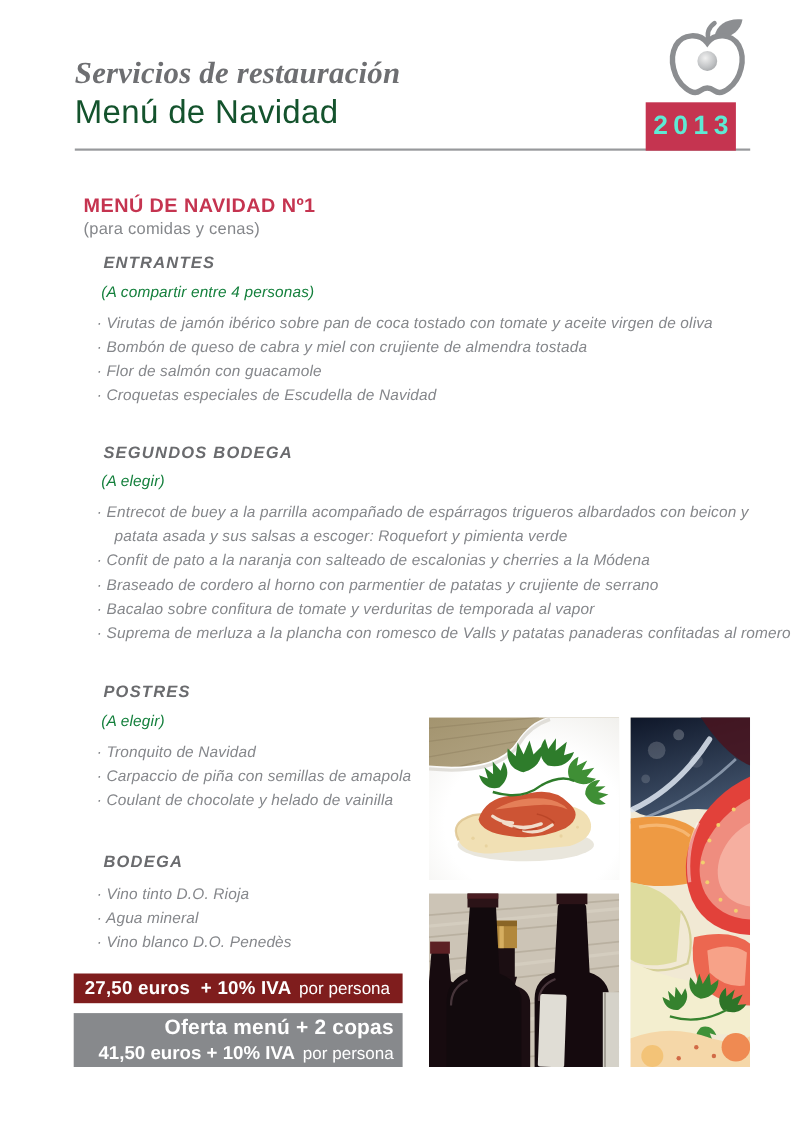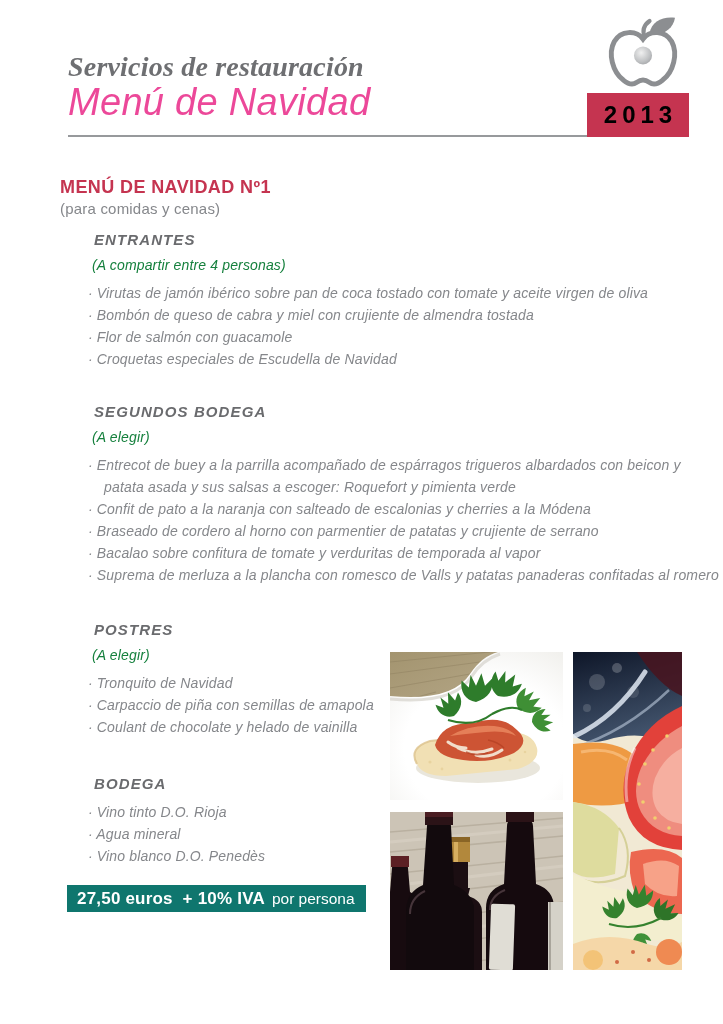--- a/index.html
+++ b/index.html
@@ -4,49 +4,49 @@
 <style>
   html,body{margin:0;padding:0;background:#ffffff;}
   .page{
     position:relative;width:723px;height:1024px;background:#fff;overflow:hidden;
     font-family:"Liberation Sans","DejaVu Sans",sans-serif;color:#85878b;
   }
   
   .logo{position:absolute;left:602px;top:14px;width:82px;height:78px;}
   .title-block{position:absolute;left:68px;top:50px;}
   .title1{font-size:28px;font-weight:bold;font-style:italic;color:#6e6f72;line-height:34px;letter-spacing:.2px;font-family:Liberation Serif, serif;}
-  .title2{font-size:38px;font-style:italic;color:#ec4899;line-height:37px;letter-spacing:.3px;}
+  .title2{font-size:30px;color:#14532d;line-height:37px;letter-spacing:.3px;}
   .rule{position:absolute;left:68px;top:135px;width:614px;height:2px;background:#97999c;}
   .year-badge{
-    position:absolute;left:587px;top:93px;width:102px;height:44px;background:#c53450;
-    color:#000000;font-size:24px;font-weight:bold;letter-spacing:5px;
+    position:absolute;left:587px;top:93px;width:82px;height:44px;background:#c53450;
+    color:#5eead4;font-size:24px;font-weight:bold;letter-spacing:5px;
     display:flex;align-items:center;justify-content:center;padding-left:5px;box-sizing:border-box;
   }
   
-  .menu-head{position:absolute;left:60px;top:176px;}
+  .menu-head{position:absolute;left:76px;top:176px;}
   .menu-title{font-size:18px;font-weight:bold;color:#c53450;letter-spacing:.4px;line-height:22px;margin:0;}
   .menu-subtitle{font-size:15px;color:#85878b;line-height:18px;margin-top:2px;letter-spacing:.2px;}
   
   .sec{position:absolute;left:88px;width:653px;font-style:italic;}
   .sec-h{font-size:15px;font-weight:bold;color:#6a6b6e;letter-spacing:1.1px;line-height:18px;margin:0 0 0 6px;}
   .sec-note{font-size:14px;color:#15803d;line-height:17px;margin:8px 0 0 4px;letter-spacing:.15px;}
   .items{margin-top:8px;}
   .item{
     font-size:14px;color:#85878b;line-height:22px;letter-spacing:.15px;
     white-space:pre-wrap;padding-left:8px;text-indent:-8px;
   }
   
   .photo{position:absolute;overflow:hidden;}
   .photo svg{display:block;}
   #photo-tapa{left:390px;top:652px;width:173px;height:148px;}
   #photo-bottles{left:390px;top:812px;width:173px;height:158px;}
   #photo-fruit{left:573px;top:652px;width:109px;height:318px;}
   
   .banner-red{
-    position:absolute;left:67px;top:885px;width:299px;height:27px;background:#0f766e;
+    position:absolute;left:67px;top:885px;width:299px;height:27px;background:#7f1d1d;
     color:#fff;line-height:27px;padding-left:10px;box-sizing:border-box;white-space:pre;
   }
   .banner-red .amt{font-size:17px;font-weight:bold;letter-spacing:.2px;}
   .banner-red .sfx{font-size:15.5px;margin-left:7px;}
   .banner-gray{
     position:absolute;left:67px;top:921px;width:299px;height:49px;background:#87898c;
     color:#fff;text-align:right;padding:2px 8px 0 0;box-sizing:border-box;
   }
   .offer-title{font-size:19px;font-weight:bold;line-height:24px;letter-spacing:.2px;}
   .offer-line2{line-height:22px;white-space:pre;}
@@ -274,14 +274,18 @@
       <g fill="#c9502e" opacity="0.8">
         <circle cx="60" cy="300" r="2"></circle>
           <circle cx="76" cy="308" r="2"></circle>
           <circle cx="44" cy="310" r="2"></circle>
       </g>
     </svg>
   </div>
 
   <div class="banner-red"><span class="amt">27,50 euros  + 10% IVA</span><span class="sfx">por persona</span></div>
 
+  <div class="banner-gray">
+    <div class="offer-title">Oferta menú + 2 copas</div>
+    <div class="offer-line2"><span class="amt">41,50 euros + 10% IVA</span><span class="sfx">por persona</span></div>
+  </div>
 
 </div>
 
 </body></html>

